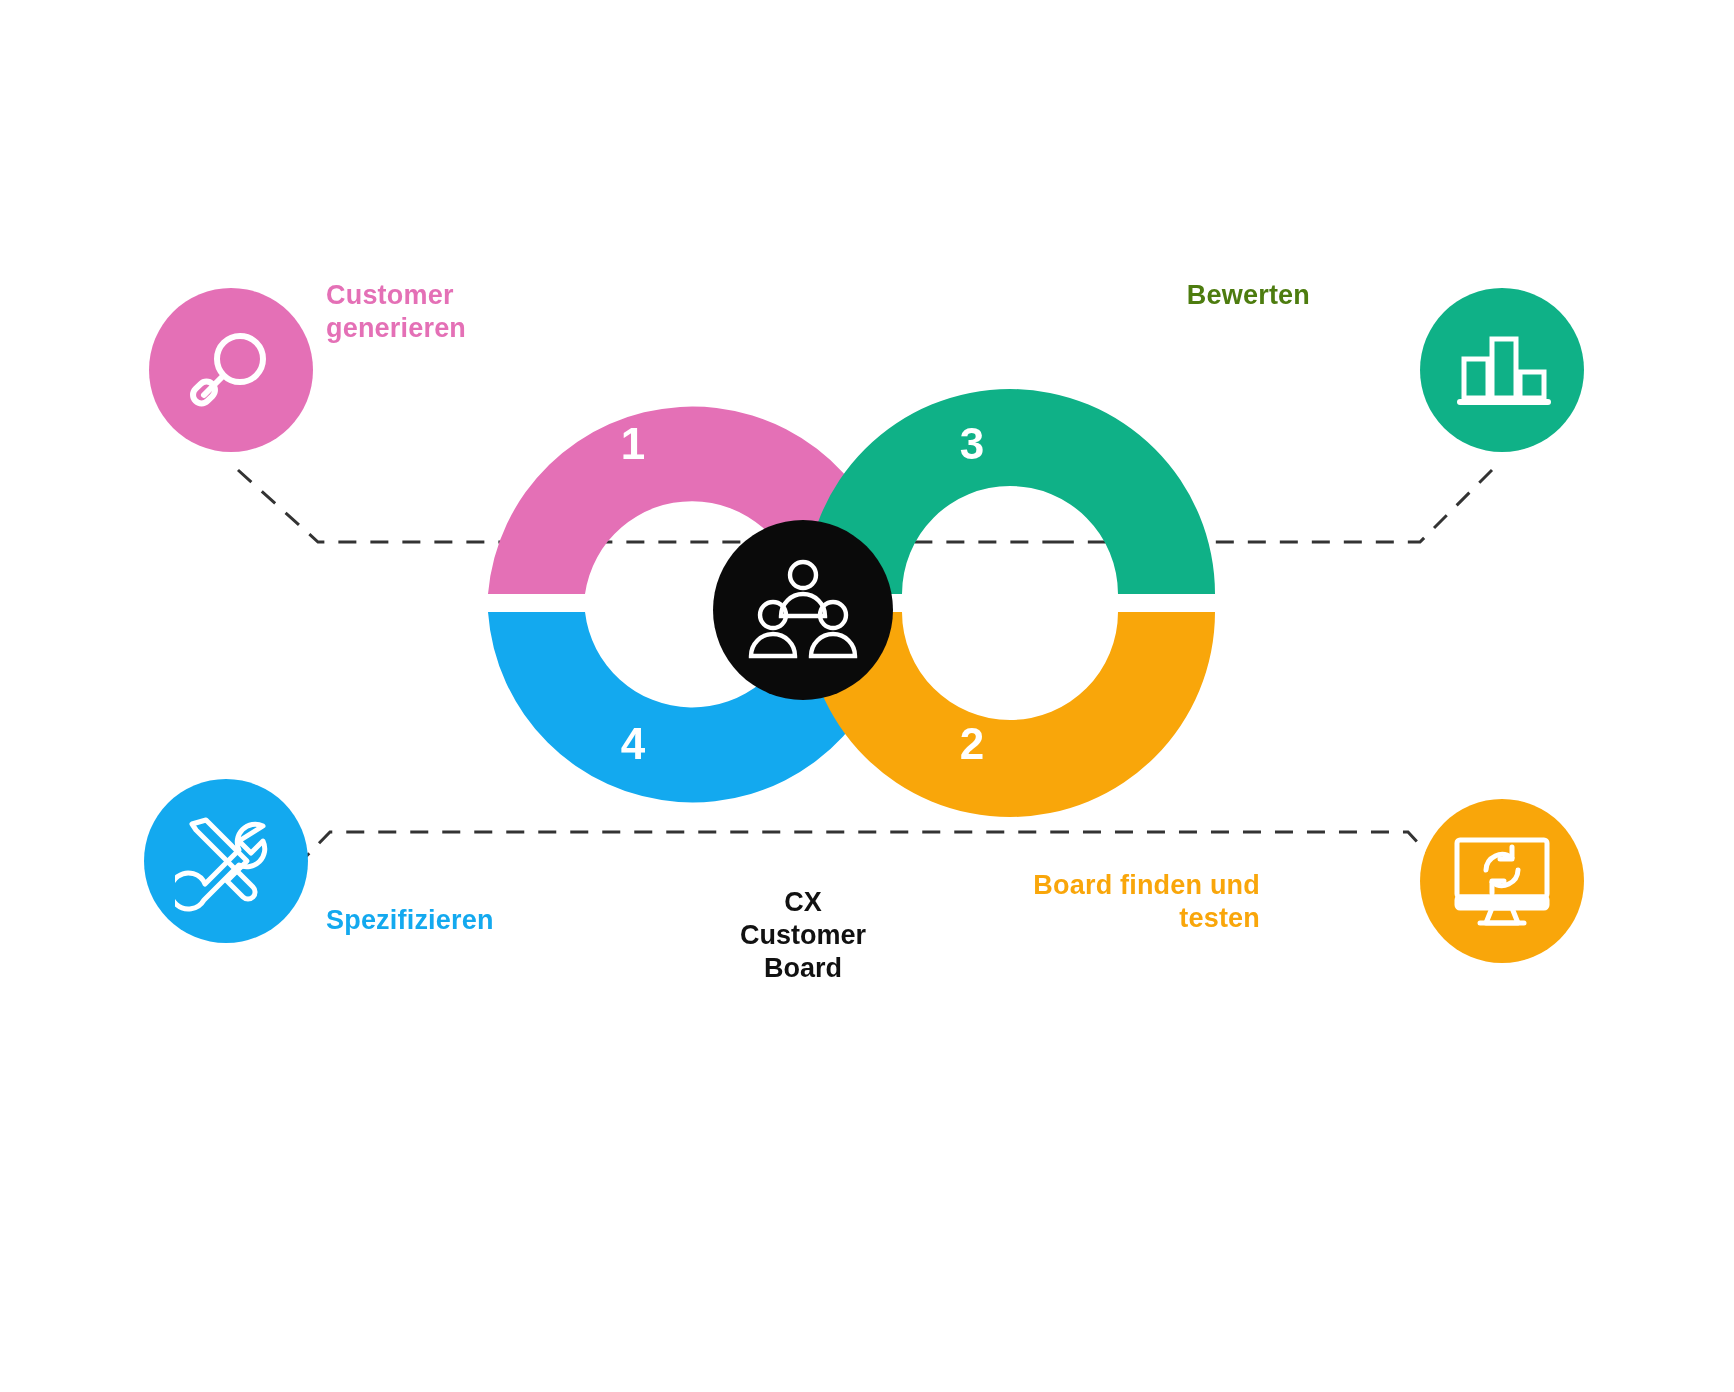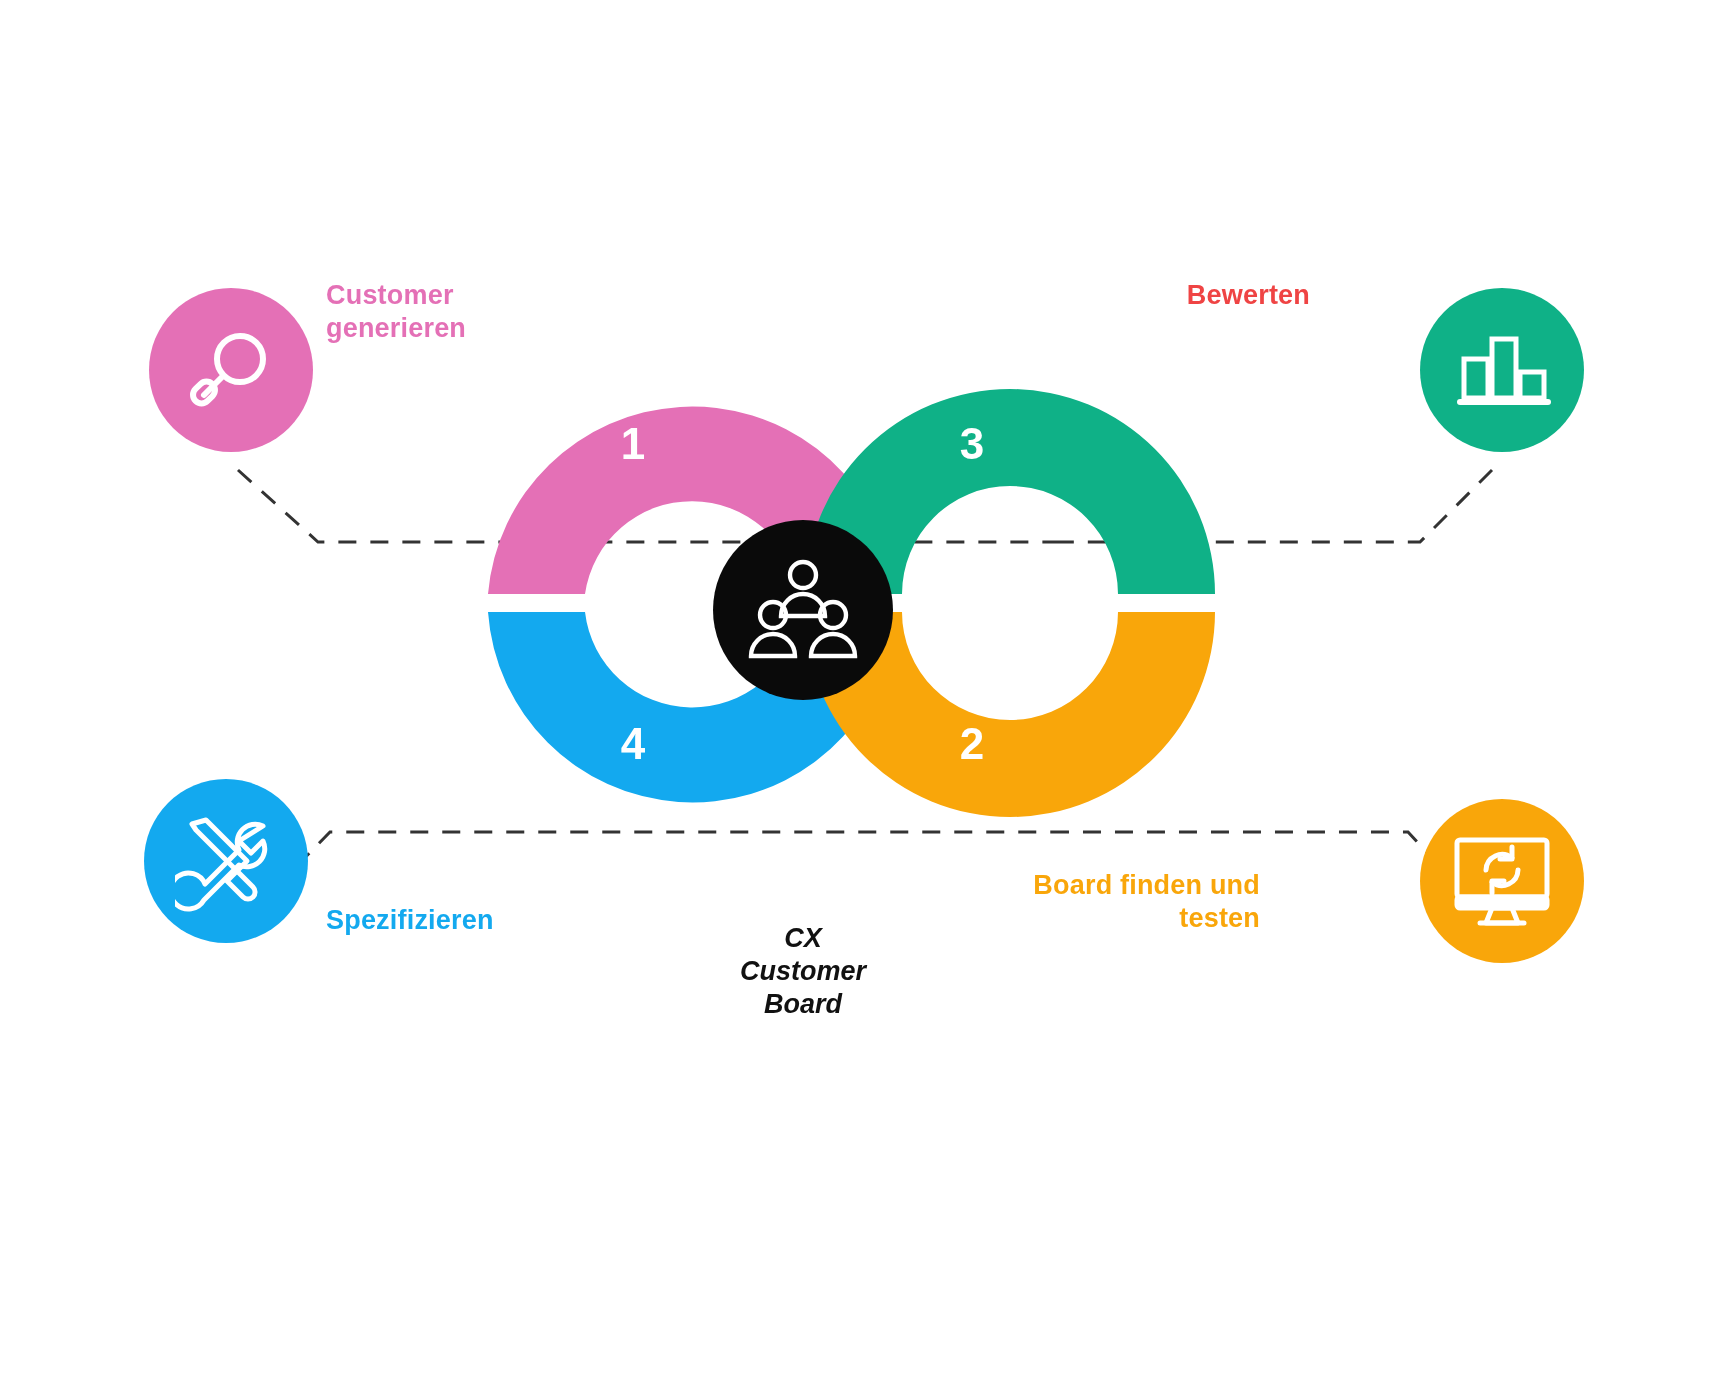--- a/index.html
+++ b/index.html
@@ -33,21 +33,21 @@
   .badge-blue   { background: #13A9EF; }
   .badge-orange { background: #F9A60A; }
   .label {
     position: absolute;
     font-weight: bold;
     font-size: 27px;
     line-height: 1.22;
     letter-spacing: 0.2px;
   }
   .label-pink   { color: #E470B6; }
-  .label-green  { color: #ef4444; }
+  .label-green  { color: #4d7c0f; }
   .label-blue   { color: #13A9EF; }
   .label-orange { color: #F9A60A; }
   .center-label {
     position: absolute;
     color: #111111;
     font-weight: bold;
     font-size: 27px;
     line-height: 1.22;
     text-align: center;
     white-space: pre-line;
@@ -117,21 +117,21 @@
     <path d="M 34 62 a 22 22 0 0 1 44 0 Z"></path>
 
     <circle cx="26" cy="61" r="13"></circle>
     <path d="M 4 102 a 22 22 0 0 1 44 0 Z"></path>
 
     <circle cx="86" cy="61" r="13"></circle>
     <path d="M 64 102 a 22 22 0 0 1 44 0 Z"></path>
   </svg>
 </div>
 
-<div class="center-label" style="left: 723px; top: 922px; width: 160px; white-space: pre-line; font-style: italic;">CX
+<div class="center-label" style="left: 723px; top: 886px; width: 160px; white-space: pre-line;">CX
 Customer
 Board</div>
 
 <div class="badge badge-pink" style="left:149px; top:288px; width:164px; height:164px;">
   <svg width="96" height="96" viewBox="0 0 96 96" fill="none" stroke="#ffffff" stroke-width="6" stroke-linecap="round">
     <circle cx="57" cy="37" r="23"></circle>
     <path d="M 40 54 L 21 73"></path>
     <rect x="9" y="62" width="24" height="17" rx="8.5" transform="rotate(-45 21 70.5)"></rect>
   </svg>
 </div>

